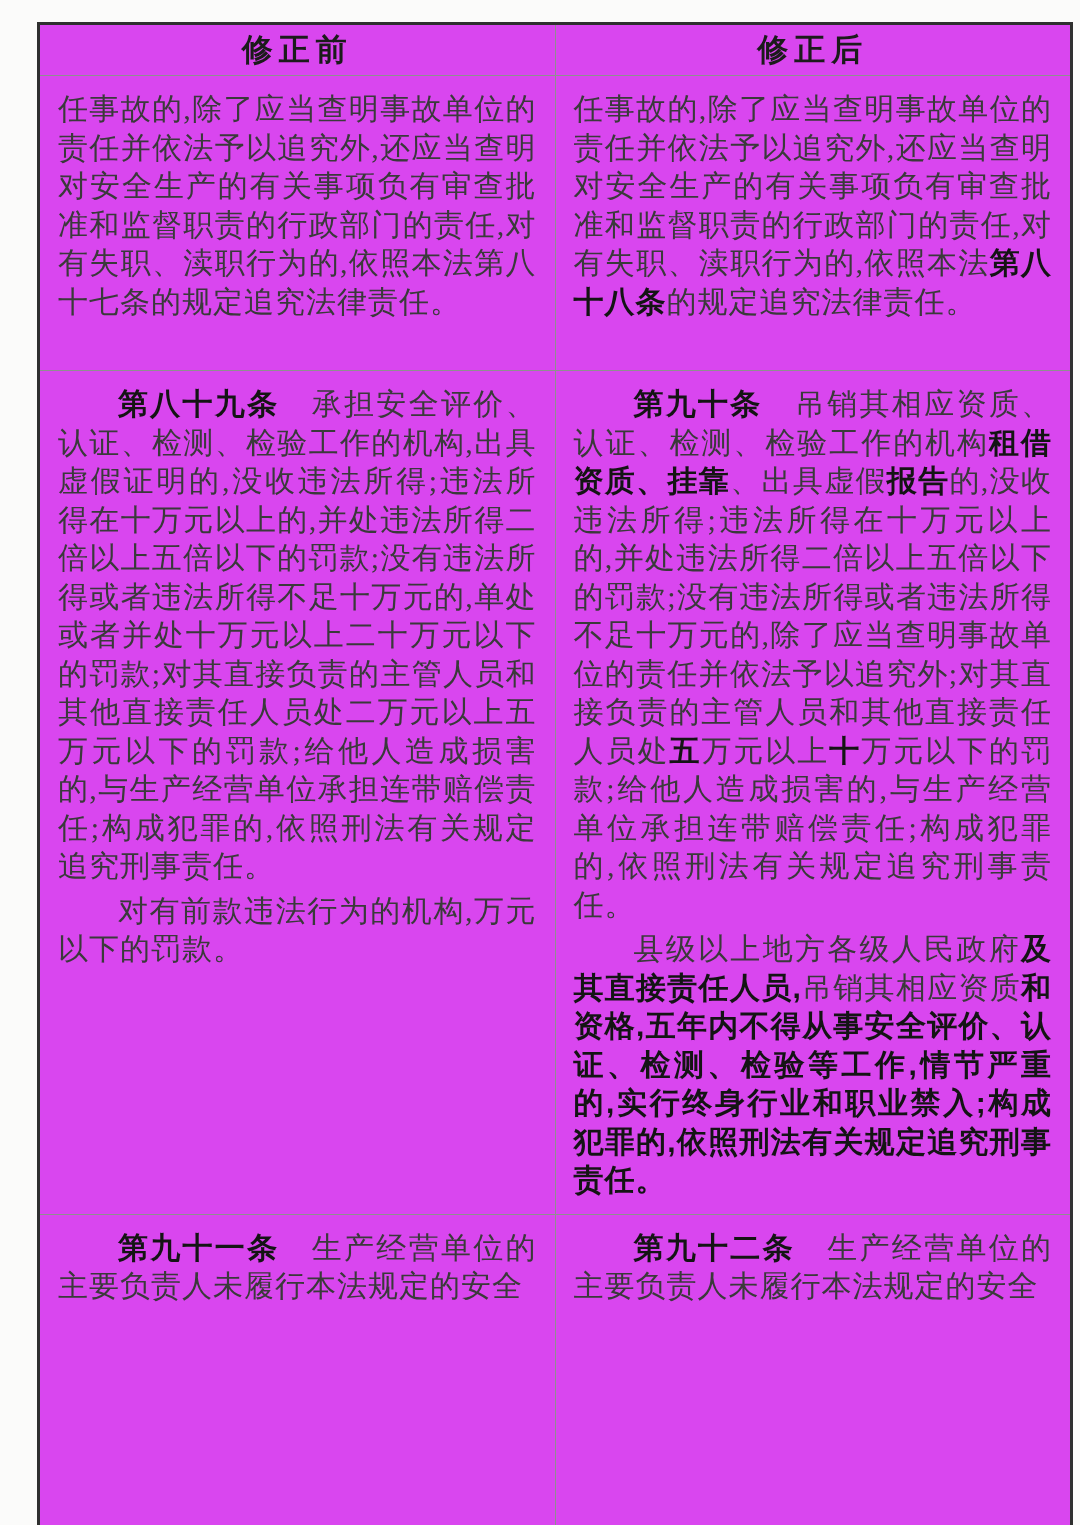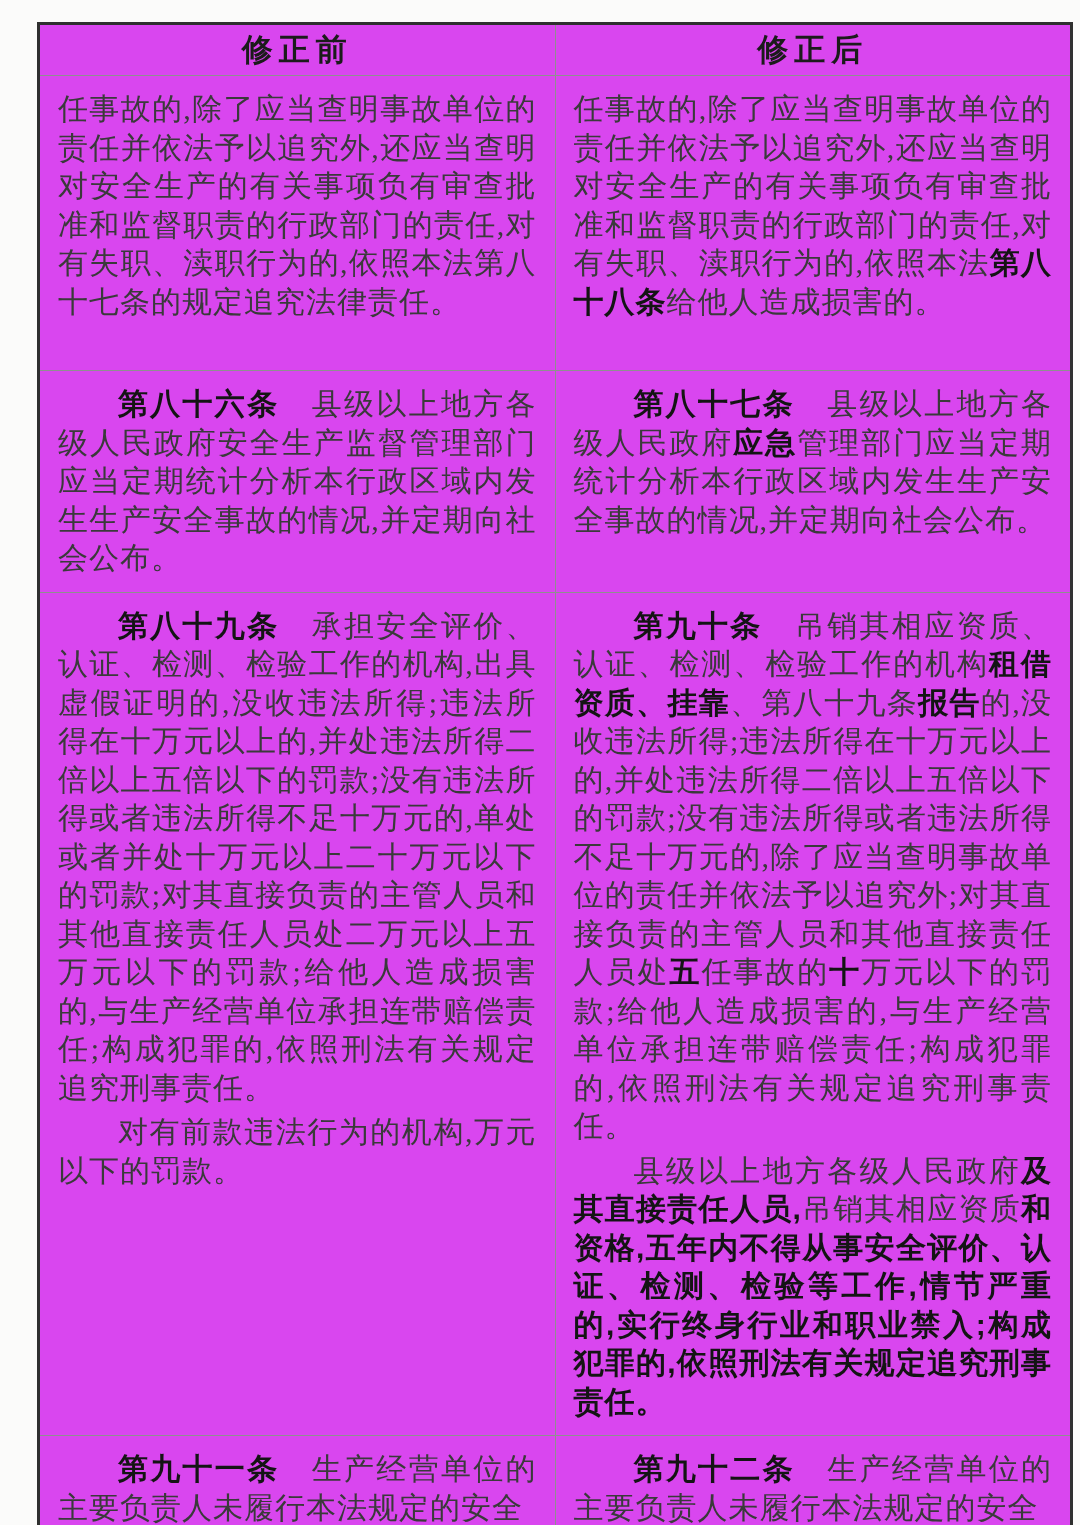--- a/index.html
+++ b/index.html
@@ -65,38 +65,30 @@
         <th>修正前</th>
         <th>修正后</th>
       </tr>
     </thead>
     <tbody id="table-body">
         <tr>
           <td>
             <p class="para"><span>任事故的,除了应当查明事故单位的责任并依法予以追究外,还应当查明对安全生产的有关事项负有审查批准和监督职责的行政部门的责任,对有失职、渎职行为的,依照本法第八十七条的规定追究法律责任。</span></p>
           </td>
           <td>
-            <p class="para"><span>任事故的,除了应当查明事故单位的责任并依法予以追究外,还应当查明对安全生产的有关事项负有审查批准和监督职责的行政部门的责任,对有失职、渎职行为的,依照本法</span><b>第八十八条</b><span>给他人造成损害的。</span></p>
-          </td>
-        </tr>
-        <tr>
-          <td>
-            <p class="para indent"><b>第八十六条</b><span>　县级以上地方各级人民政府安全生产监督管理部门应当定期统计分析本行政区域内发生生产安全事故的情况,并定期向社会公布。</span></p>
-          </td>
-          <td>
-            <p class="para indent"><b>第八十七条</b><span>　县级以上地方各级人民政府</span><b>应急</b><span>管理部门应当定期统计分析本行政区域内发生生产安全事故的情况,并定期向社会公布。</span></p>
+            <p class="para"><span>任事故的,除了应当查明事故单位的责任并依法予以追究外,还应当查明对安全生产的有关事项负有审查批准和监督职责的行政部门的责任,对有失职、渎职行为的,依照本法</span><b>第八十八条</b><span>的规定追究法律责任。</span></p>
           </td>
         </tr>
         <tr>
           <td>
             <p class="para indent"><b>第八十九条</b><span>　承担安全评价、认证、检测、检验工作的机构,出具虚假证明的,没收违法所得;违法所得在十万元以上的,并处违法所得二倍以上五倍以下的罚款;没有违法所得或者违法所得不足十万元的,单处或者并处十万元以上二十万元以下的罚款;对其直接负责的主管人员和其他直接责任人员处二万元以上五万元以下的罚款;给他人造成损害的,与生产经营单位承担连带赔偿责任;构成犯罪的,依照刑法有关规定追究刑事责任。</span></p>
             <p class="para indent"><span>对有前款违法行为的机构,万元以下的罚款。</span></p>
           </td>
           <td>
-            <p class="para indent"><b>第九十条</b><span>　吊销其相应资质、认证、检测、检验工作的机构</span><b>租借资质、挂靠</b><span>、第八十九条</span><b>报告</b><span>的,没收违法所得;违法所得在十万元以上的,并处违法所得二倍以上五倍以下的罚款;没有违法所得或者违法所得不足十万元的,除了应当查明事故单位的责任并依法予以追究外;对其直接负责的主管人员和其他直接责任人员处</span><b>五</b><span>任事故的</span><b>十</b><span>万元以下的罚款;给他人造成损害的,与生产经营单位承担连带赔偿责任;构成犯罪的,依照刑法有关规定追究刑事责任。</span></p>
+            <p class="para indent"><b>第九十条</b><span>　吊销其相应资质、认证、检测、检验工作的机构</span><b>租借资质、挂靠</b><span>、出具虚假</span><b>报告</b><span>的,没收违法所得;违法所得在十万元以上的,并处违法所得二倍以上五倍以下的罚款;没有违法所得或者违法所得不足十万元的,除了应当查明事故单位的责任并依法予以追究外;对其直接负责的主管人员和其他直接责任人员处</span><b>五</b><span>万元以上</span><b>十</b><span>万元以下的罚款;给他人造成损害的,与生产经营单位承担连带赔偿责任;构成犯罪的,依照刑法有关规定追究刑事责任。</span></p>
             <p class="para indent"><span>县级以上地方各级人民政府</span><b>及其直接责任人员,</b><span>吊销其相应资质</span><b>和资格,五年内不得从事安全评价、认证、检测、检验等工作,情节严重的,实行终身行业和职业禁入;构成犯罪的,依照刑法有关规定追究刑事责任。</b></p>
           </td>
         </tr>
         <tr>
           <td>
             <p class="para indent"><b>第九十一条</b><span>　生产经营单位的主要负责人未履行本法规定的安全</span></p>
           </td>
           <td>
             <p class="para indent"><b>第九十二条</b><span>　生产经营单位的主要负责人未履行本法规定的安全</span></p>
           </td>

